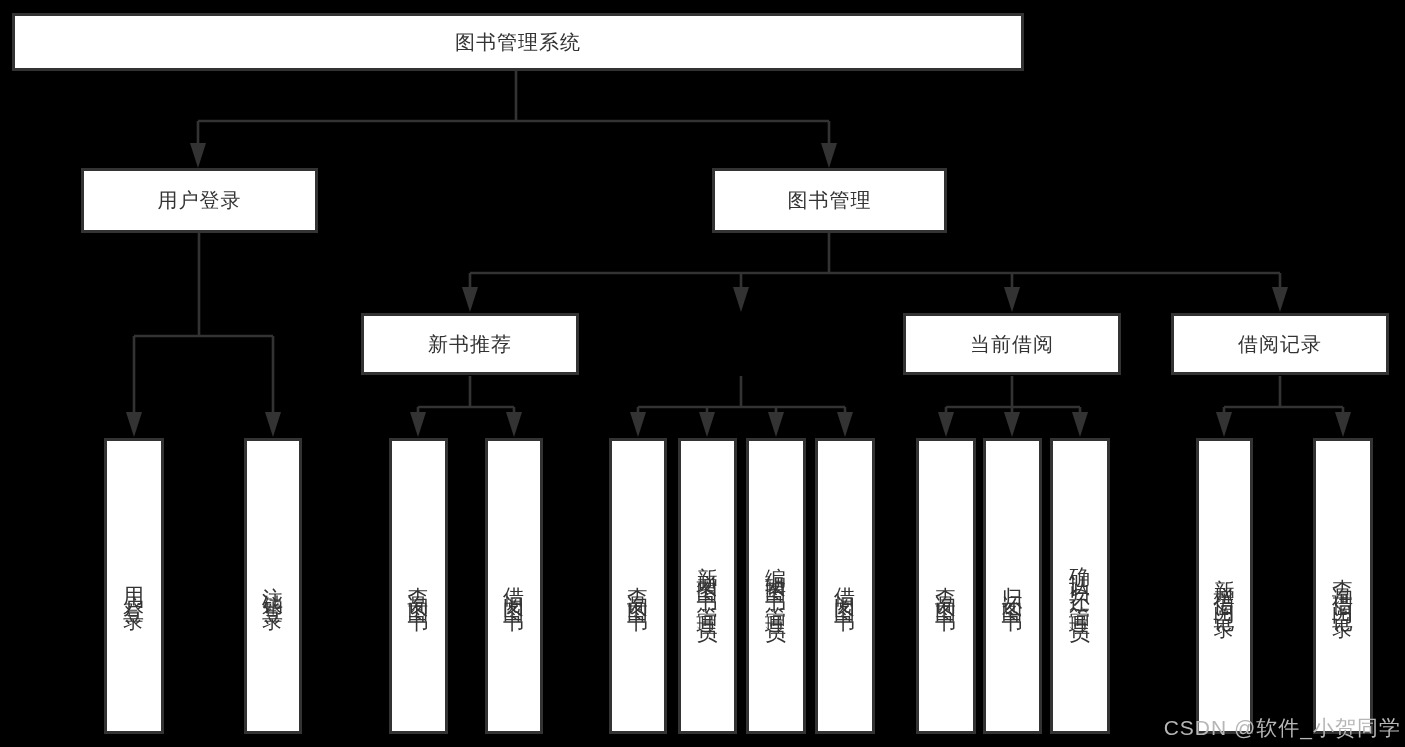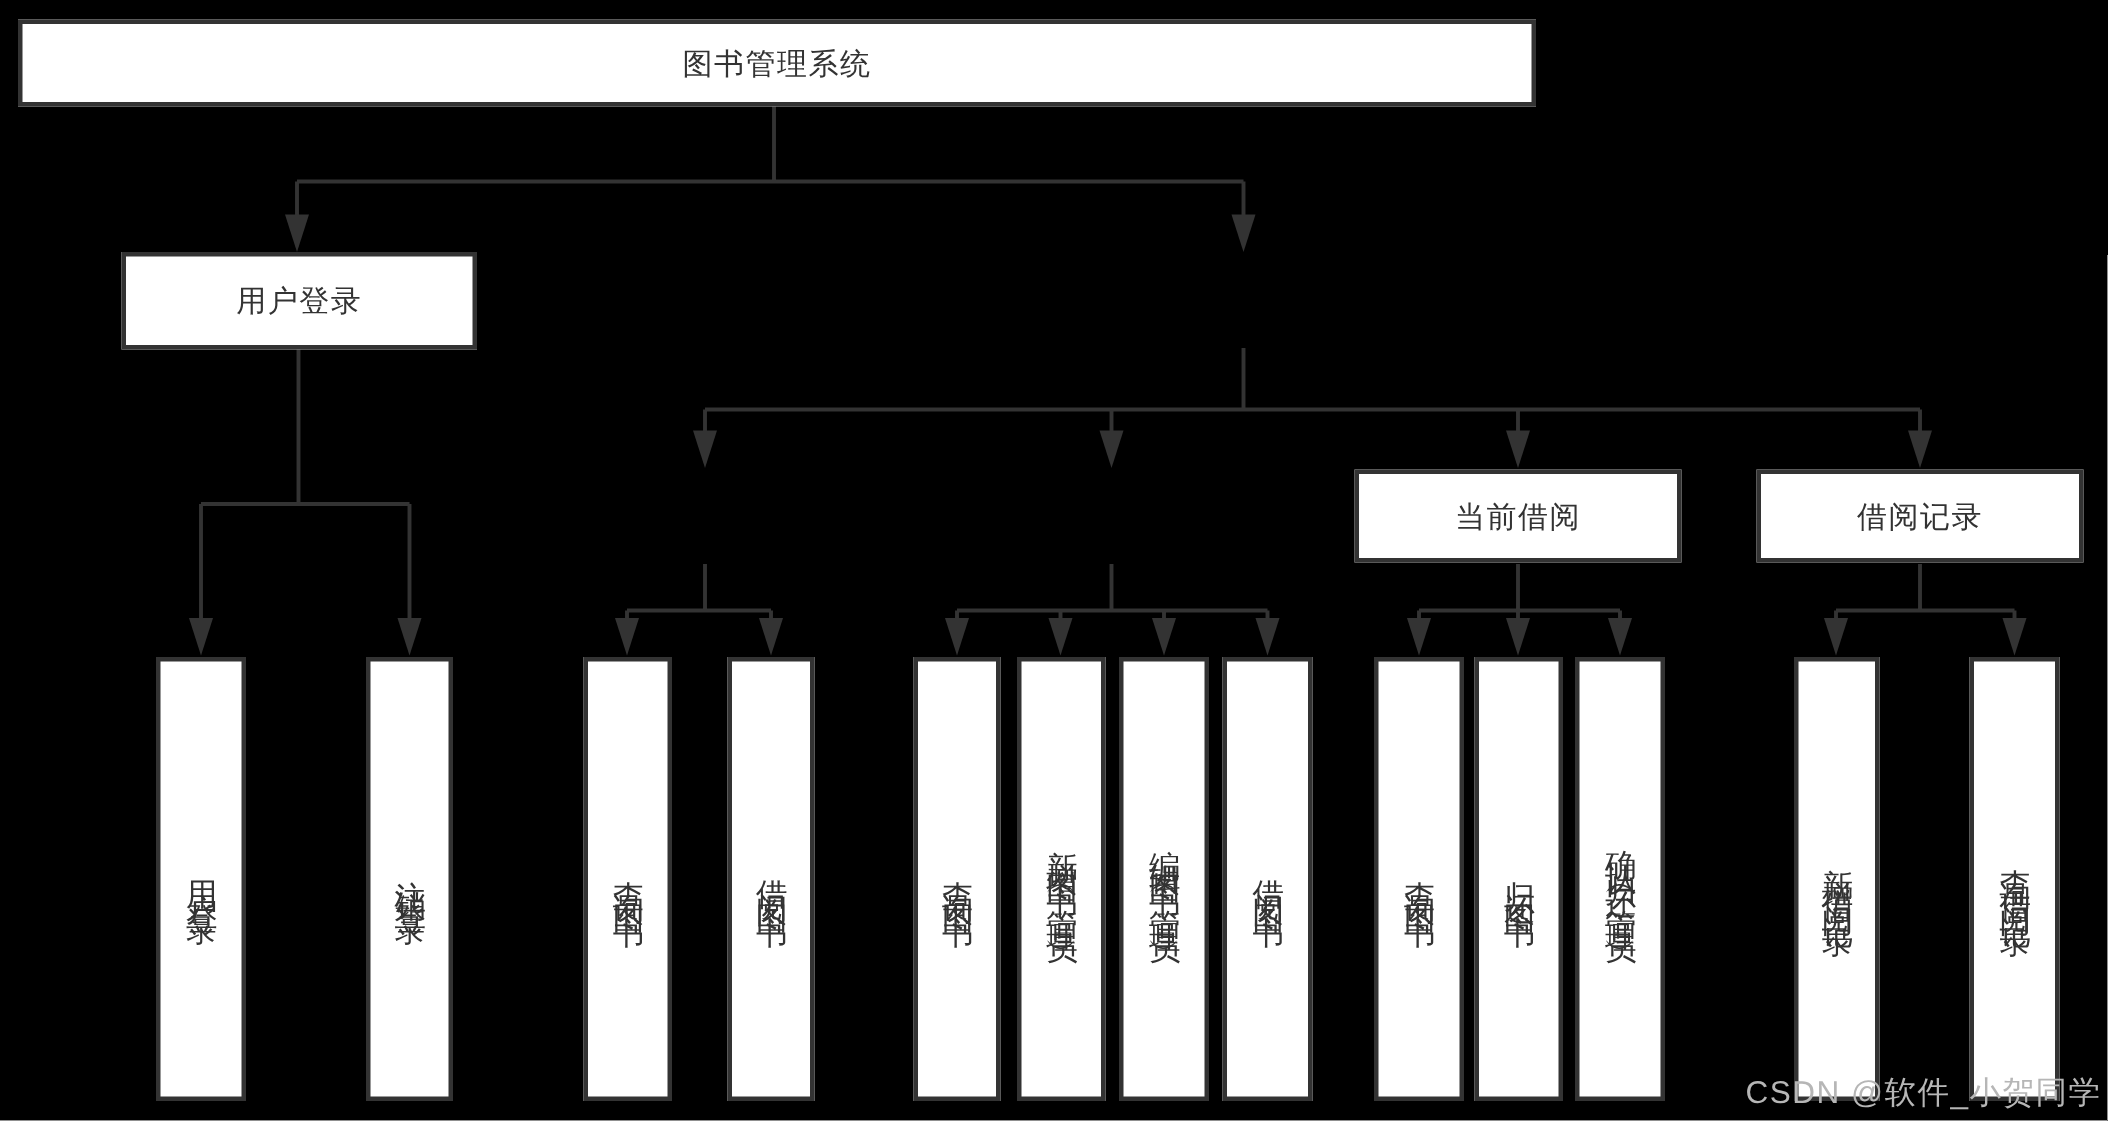--- a/index.html
+++ b/index.html
@@ -61,21 +61,27 @@
     </g>
   </svg>
 
   <div class="box h" style="left:12px;top:13px;width:1012px;height:58px">
     <span>图书管理系统</span>
   </div>
 
   <div class="box h" style="left:81px;top:168px;width:237px;height:65px">
     <span>用户登录</span>
   </div>
+  <div class="box h" style="left:712px;top:168px;width:235px;height:65px">
+    <span>图书管理</span>
+  </div>
 
+  <div class="box h" style="left:361px;top:313px;width:218px;height:62px">
+    <span>新书推荐</span>
+  </div>
   <div class="box h" style="left:903px;top:313px;width:218px;height:62px">
     <span>当前借阅</span>
   </div>
   <div class="box h" style="left:1171px;top:313px;width:218px;height:62px">
     <span>借阅记录</span>
   </div>
 
   <div class="box v" style="left:104px;top:438px;width:60px;height:296px">
     <span>用户登录</span>
   </div>

